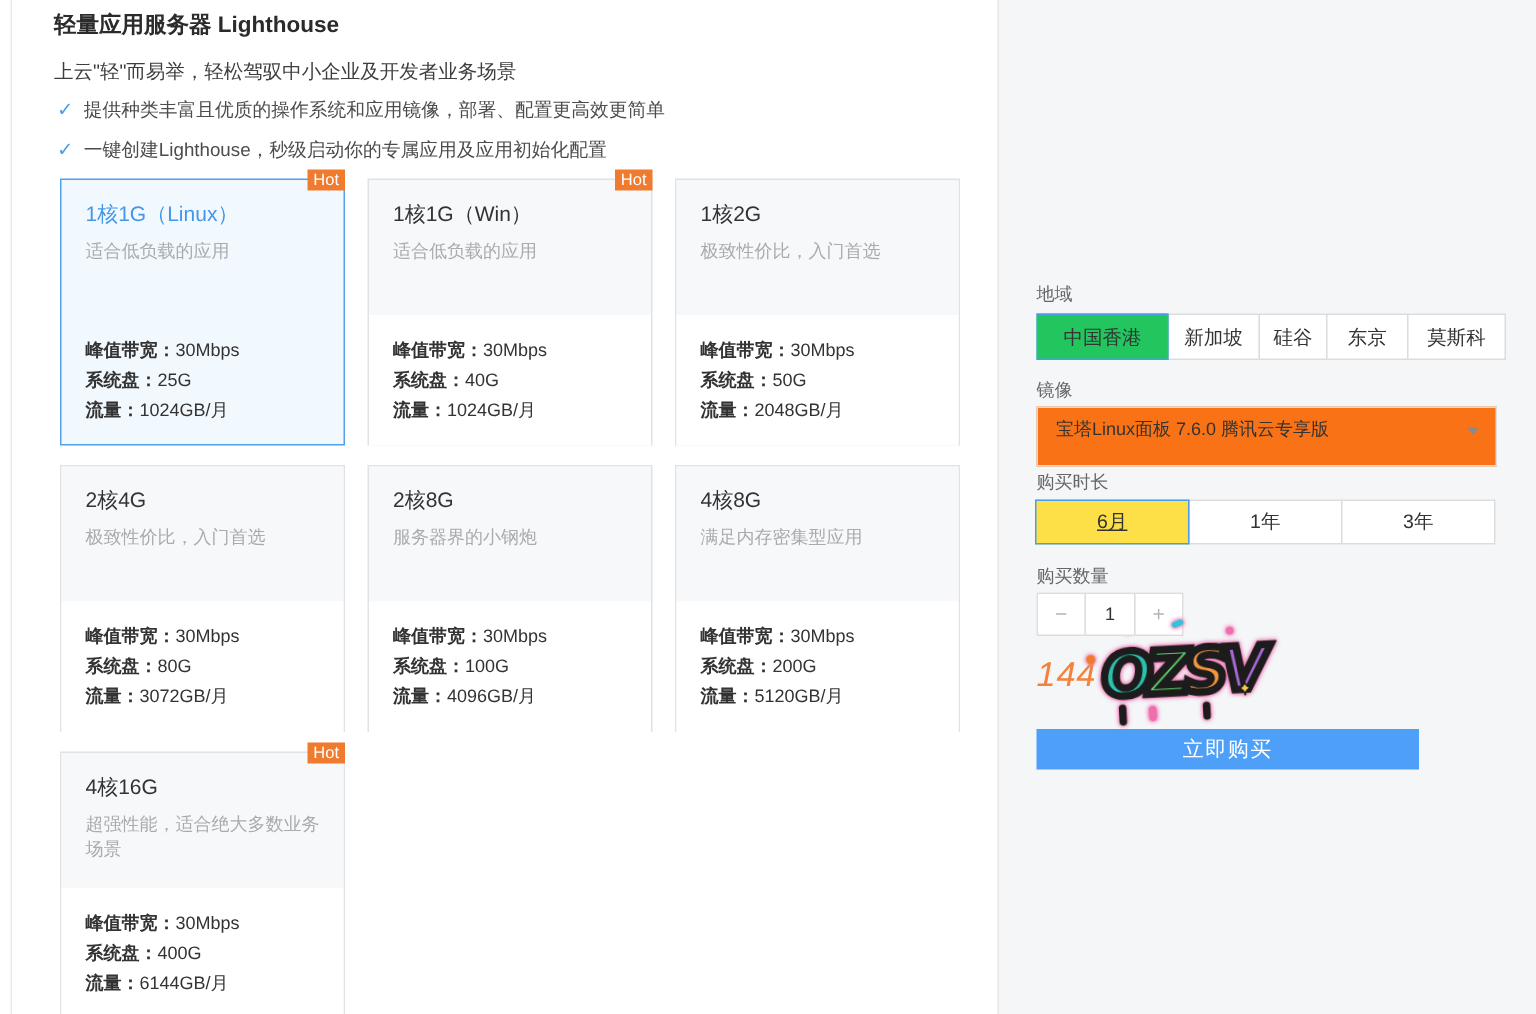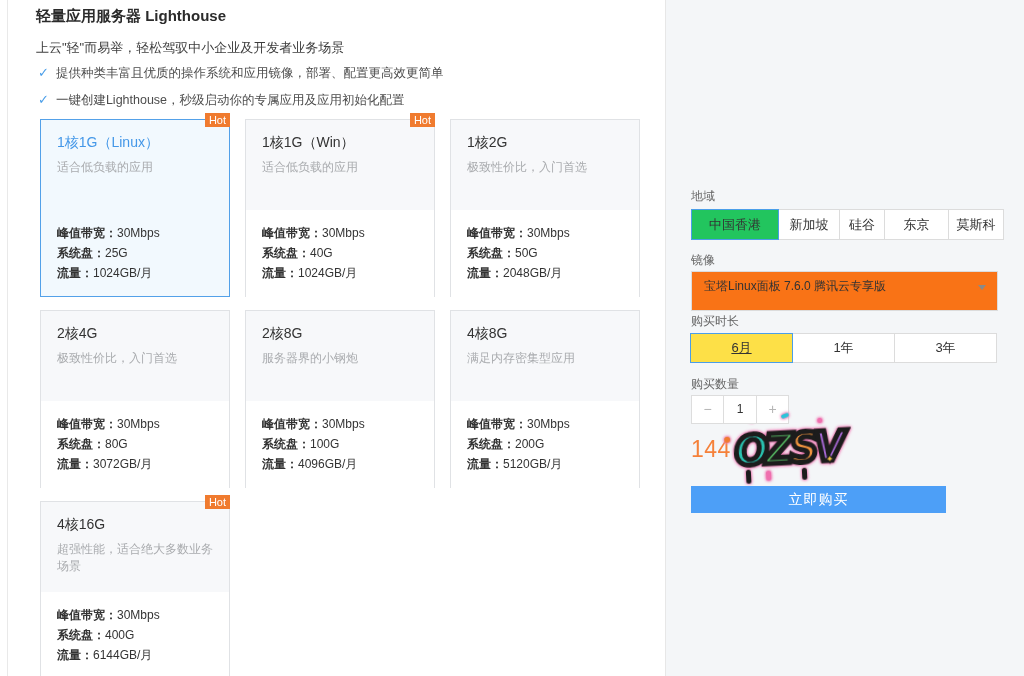--- a/index.html
+++ b/index.html
@@ -40,42 +40,42 @@
   
   .sidebar { position:absolute; left:665px; top:0; width:359px; height:676px;
              background:#f4f6f8; border-left:1px solid #e7e7e7;padding-left:37px; }
   .sb-label { position:absolute; left:25px; font-size:12px; color:#666; white-space:nowrap; }
   .lbl-region { top:188px; } .lbl-image { top:252px; } .lbl-duration { top:313px; } .lbl-qty { top:376px; }
 
   .region-row { position:absolute; left:25px; top:209px; display:flex; }
   .opt-btn { height:31px; line-height:29px; text-align:center; font-size:13px; color:#333;
              background:#fff; border:1px solid #dcdcdc; margin-left:-1px; cursor:pointer; white-space:nowrap; }
   .region-row .opt-btn:first-child { margin-left:0; }
-  .rw1{width:88px;} .rw2{width:62px;} .rw3{width:46px;} .rw4{width:65px;} .rw5{width:56px;}
+  .rw1{width:88px;} .rw2{width:62px;} .rw3{width:46px;} .rw4{width:55px;} .rw5{width:66px;}
   .opt-btn.sel { border-color:#4a9ee9; background:#22c55e; position:relative; z-index:1; }
 
   .select-box { position:absolute; left:25px; top:271px; width:307px; height:40px; background:#f97316;
                 border:1px solid #dcdcdc; font-size:12px; color:#333; line-height:28px;
                 padding:0 24px 0 12px; cursor:pointer; white-space:nowrap; overflow:hidden; }
   .select-caret { position:absolute; right:11px; top:13px; width:0; height:0;
                   border-left:4px solid transparent; border-right:4px solid transparent;
                   border-top:5px solid #8a8a8a; }
 
   .duration-row { position:absolute; left:25px; top:333px; display:flex; }
   .duration-row .opt-btn { width:103px; height:30px; line-height:28px; }
   .duration-row .opt-btn.sel { background:#fde047;text-decoration:underline; }
 
   .stepper { position:absolute; left:25px; top:395px; display:flex; }
   .step-btn { width:33px; height:29px; line-height:27px; text-align:center; background:#fff;
               border:1px solid #ddd; color:#b5b5b5; font-size:14px; cursor:pointer; }
   .step-val { width:34px; height:29px; line-height:27px; text-align:center; background:#fff;
               border:1px solid #ddd; margin:0 -1px; font-size:12px; color:#333; position:relative; z-index:1; }
 
   .price-row { position:absolute; left:25px; top:428px; width:307px; height:55px; }
-  .price-num { position:absolute; left:0; top:8px; font-size:23px; color:#f5813a; letter-spacing:0.5px; }
+  .price-num { position:absolute; left:0; top:8px; font-size:23px; color:#f5813a; letter-spacing:0.5px;font-style:italic; }
 
   
   .graffiti { position:absolute; left:40px; top:-8px; width:100px; height:68px;
               transform:rotate(-3deg);
               filter:drop-shadow(0 0 1.5px #ef6fae) drop-shadow(0 0 1px #f08ec0); }
   .g-letters { position:absolute; left:4px; top:6px; font-size:40px; font-weight:bold; font-style:italic;
                font-family:"DejaVu Sans","Liberation Sans",sans-serif; letter-spacing:-4px;
                -webkit-text-stroke:5px #1c1c1c; }
   .gl1{ color:#29c0ae; } .gl2{ color:#5cc96a; } .gl3{ color:#f2953f; } .gl4{ color:#a869d6; }
   .g-drip { position:absolute; width:5px; border-radius:3px; background:#1c1c1c; }

